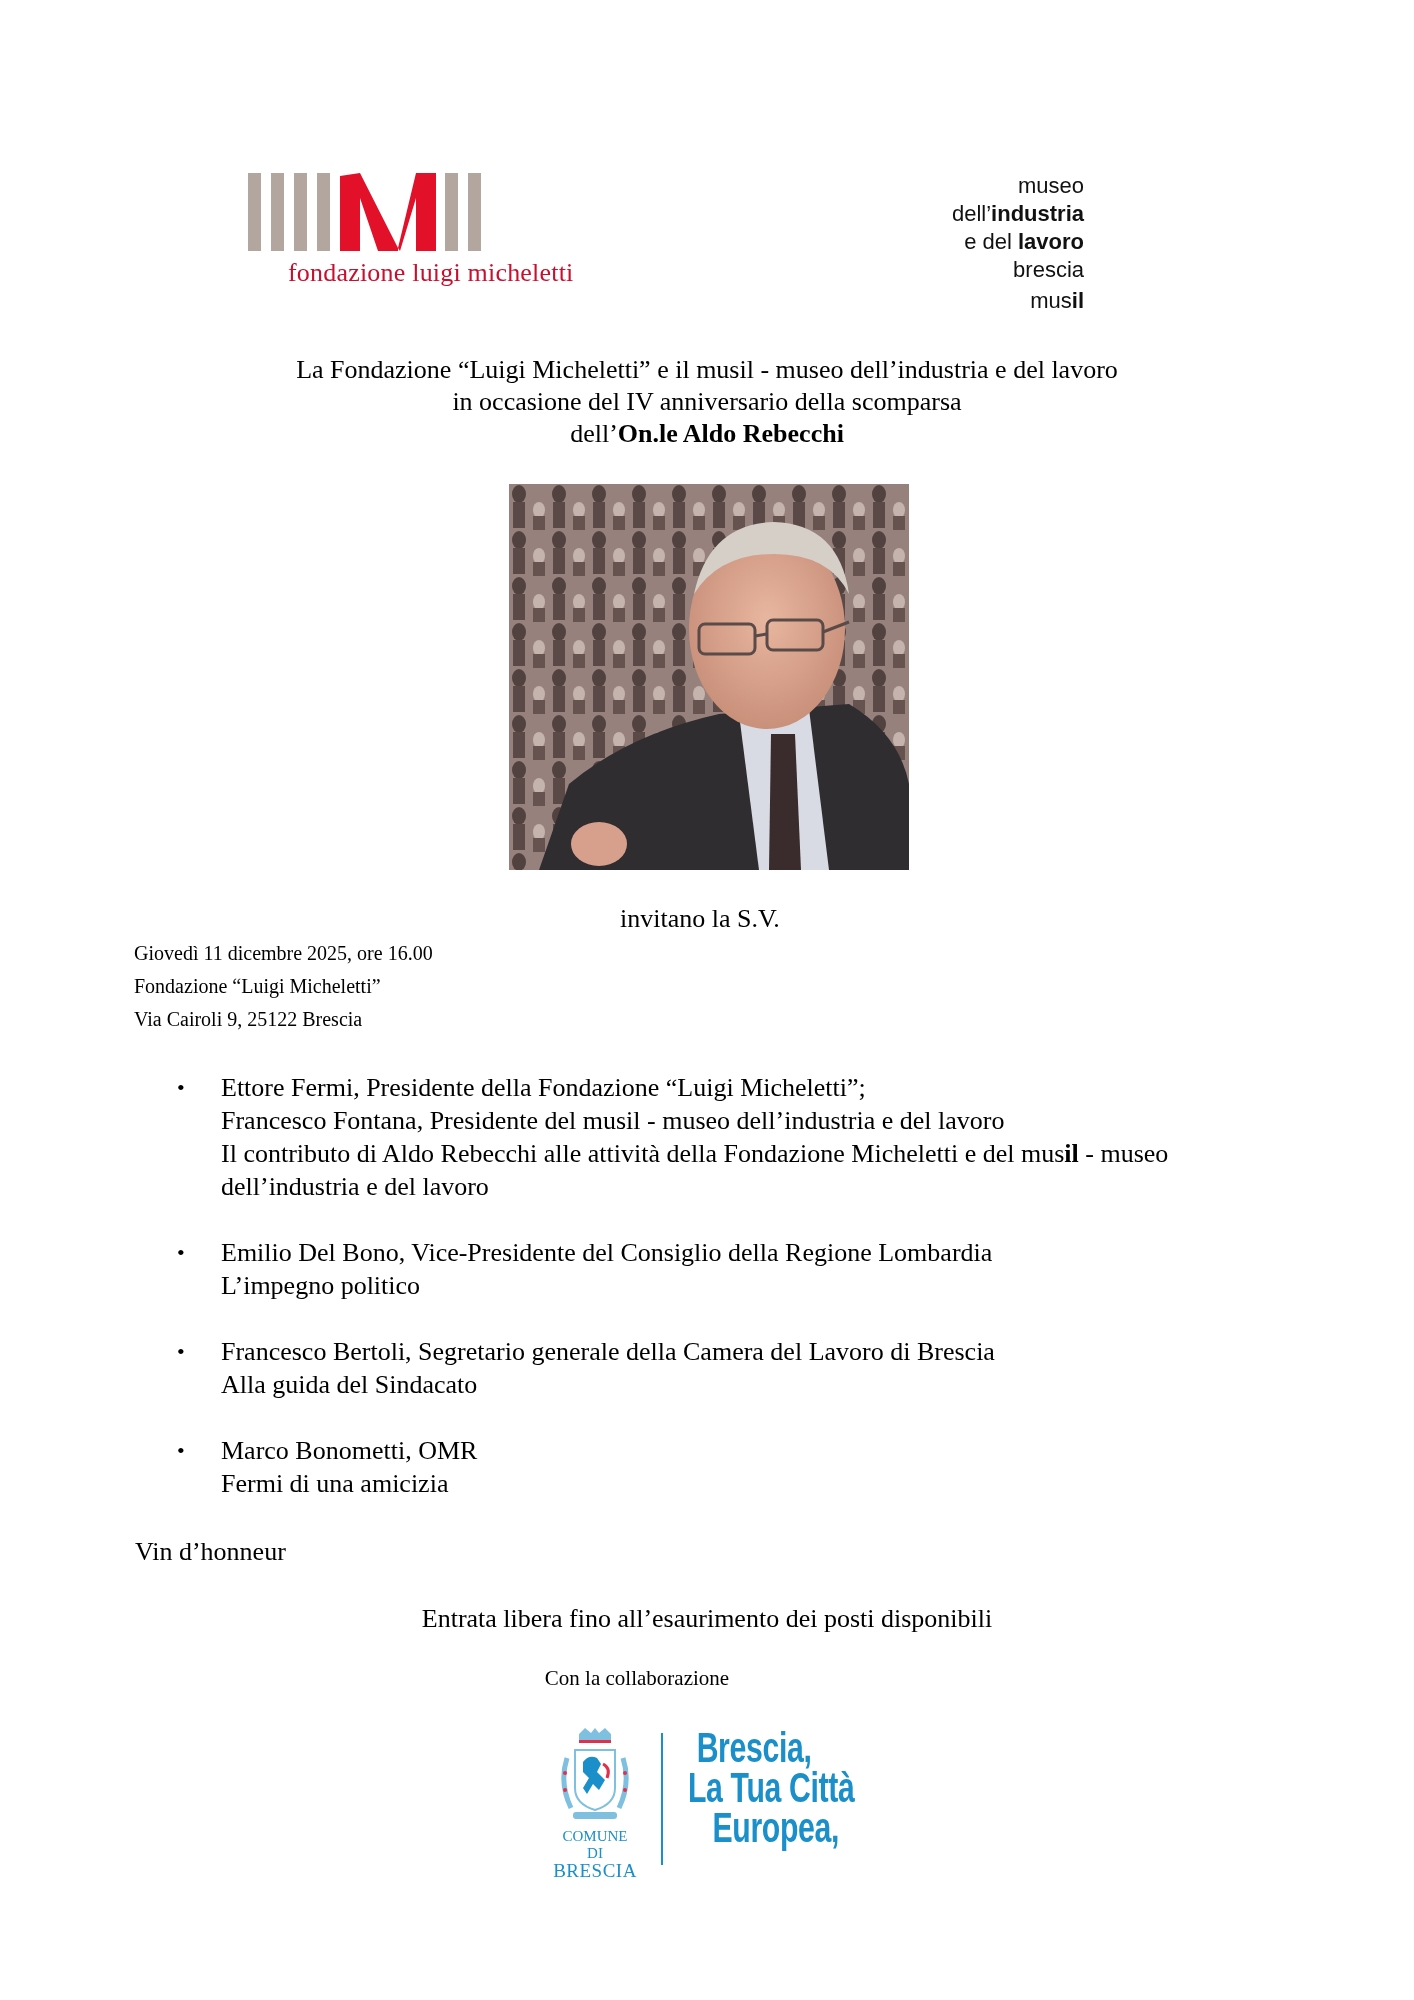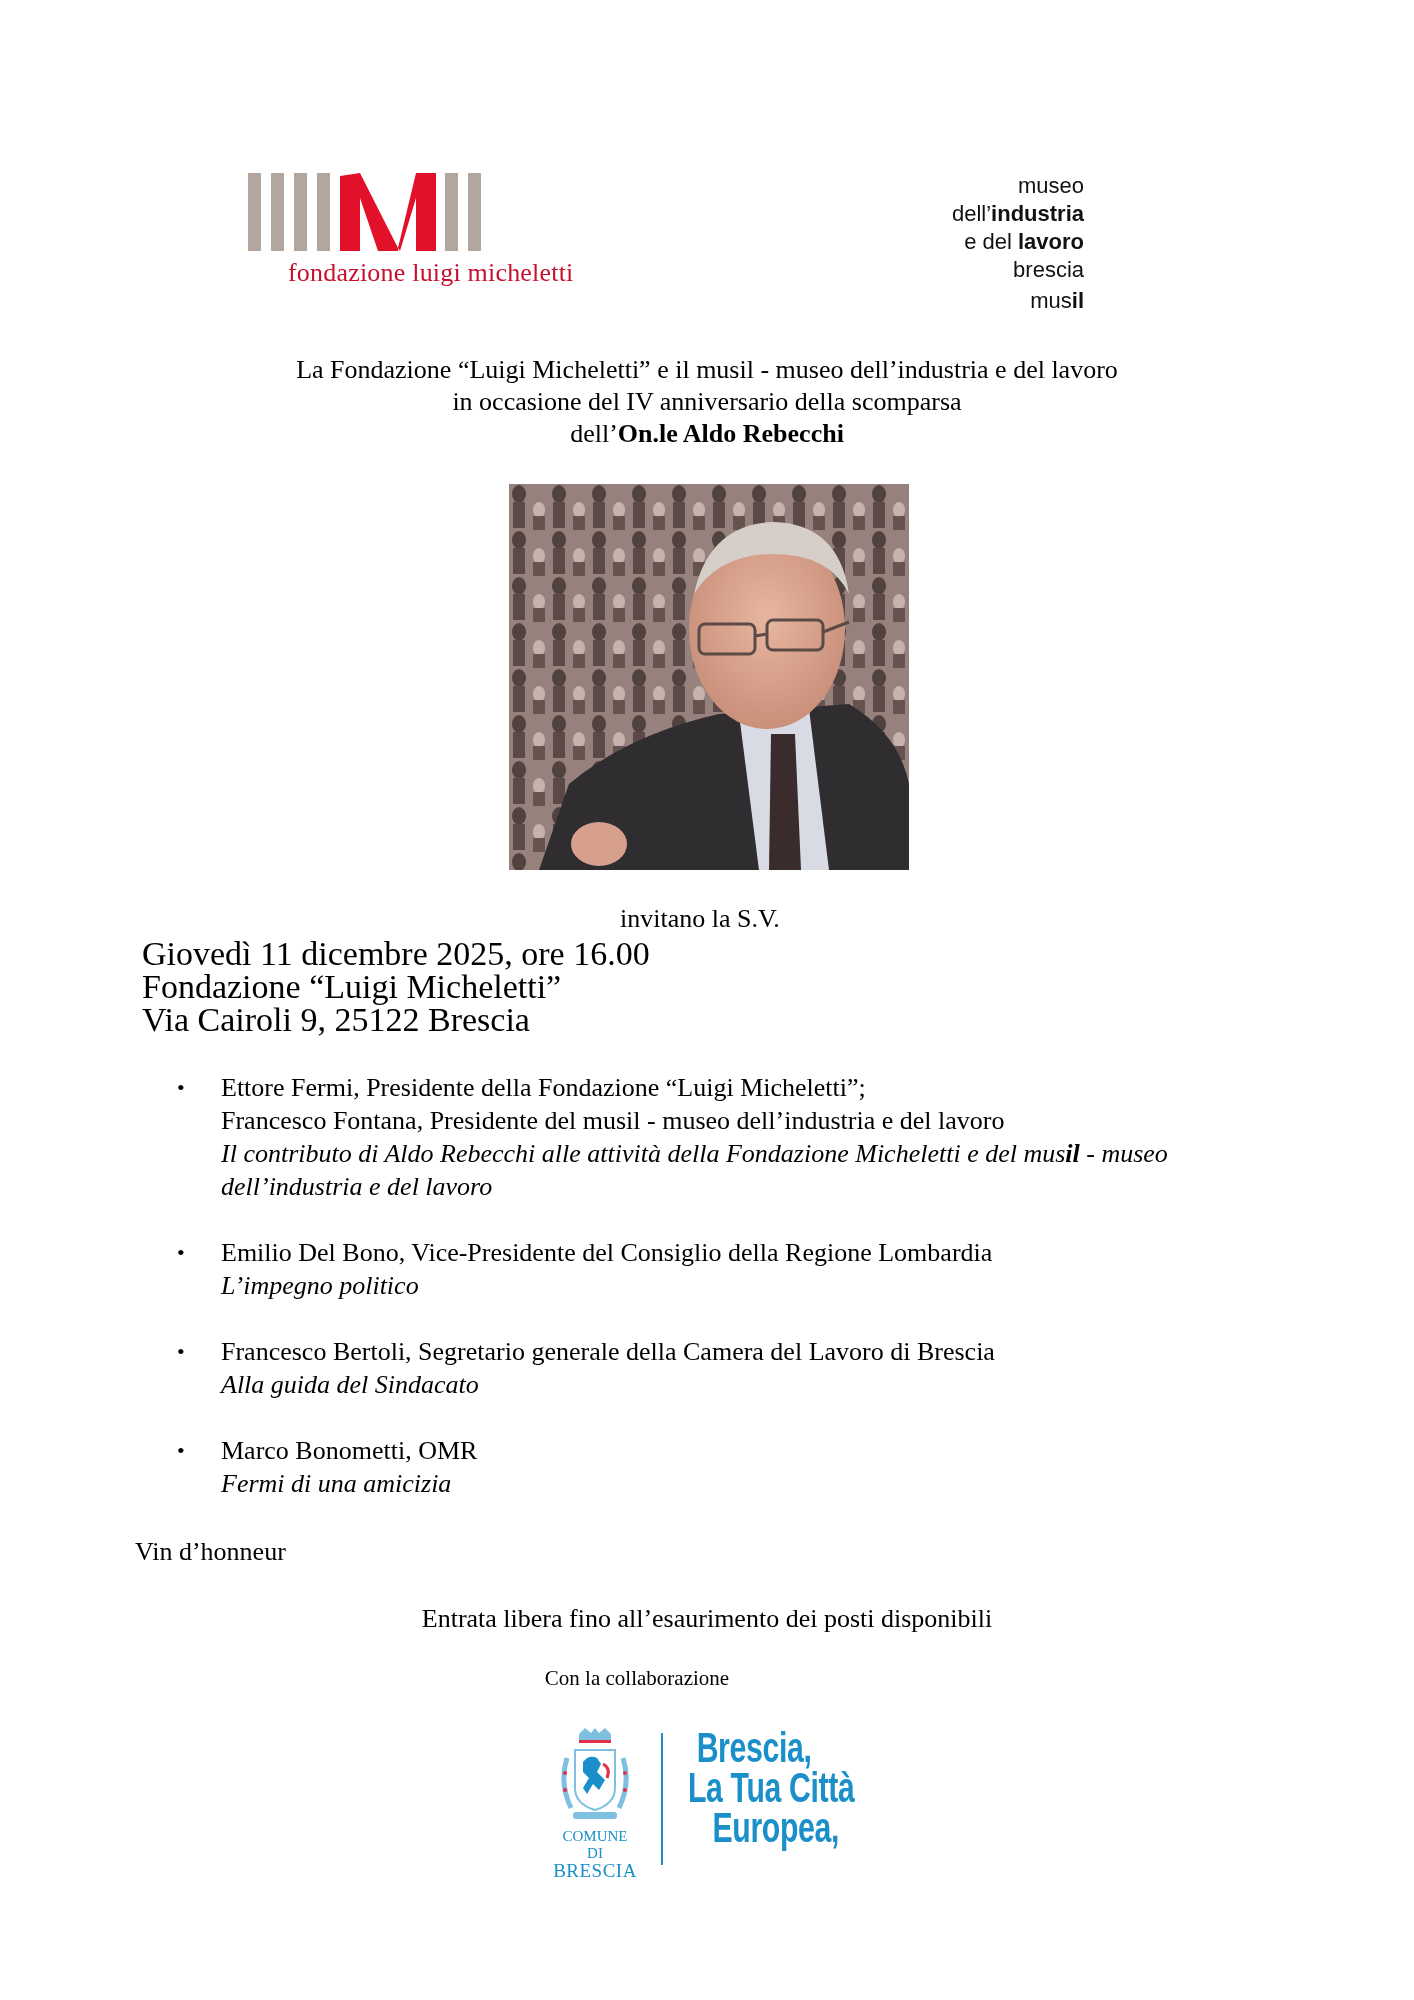--- a/index.html
+++ b/index.html
@@ -18,27 +18,27 @@
   #musil-logo .ln-musil { margin-top: 3px; }
 
   
   #intro { position: absolute; left: 0; width: 1414px; top: 354px; text-align: center; font-size: 26px; line-height: 32px; }
   #intro b { font-weight: 700; }
 
   
   #photo { position: absolute; left: 509px; top: 484px; width: 400px; height: 386px; overflow: hidden; background: #7a6a66; }
 
   #invite { position: absolute; left: 620px; top: 904px; font-size: 26px; }
-  #event-info { position: absolute; left: 142px; top: 937px; font-size: 34px; line-height: 33px; }
+  #event-info { position: absolute; left: 134px; top: 937px; font-size: 20px; line-height: 33px; }
 
   
   #program { position: absolute; left: 135px; top: 1071px; width: 1160px; font-size: 26px; line-height: 33px; }
   .prog-item { position: relative; padding-left: 86px; margin-bottom: 33px; }
   .prog-item .bullet { position: absolute; left: 42px; top: 0; font-size: 22px; }
-  .prog-item .topic { font-style: italic; }
+  .prog-item .topic { }
   .prog-item .topic b { font-weight: 700; }
 
   #vin { position: absolute; left: 135px; top: 1537px; font-size: 26px; }
   #entrata { position: absolute; left: 0; width: 1414px; top: 1604px; text-align: center; font-size: 26px; }
   #collab { position: absolute; left: 0; width: 1274px; top: 1666px; text-align: center; font-size: 21px; }
 
   
   #comune-logo { position: absolute; left: 553px; top: 1728px; width: 100px; height: 140px; }
   #comune-logo .cm-text { position: absolute; left: 0; width: 84px; text-align: center; top: 100px; color: #1a8fc9; font-size: 15px; line-height: 17px; }
   #comune-logo .cm-text .big { font-size: 19px; letter-spacing: 0.5px; }

